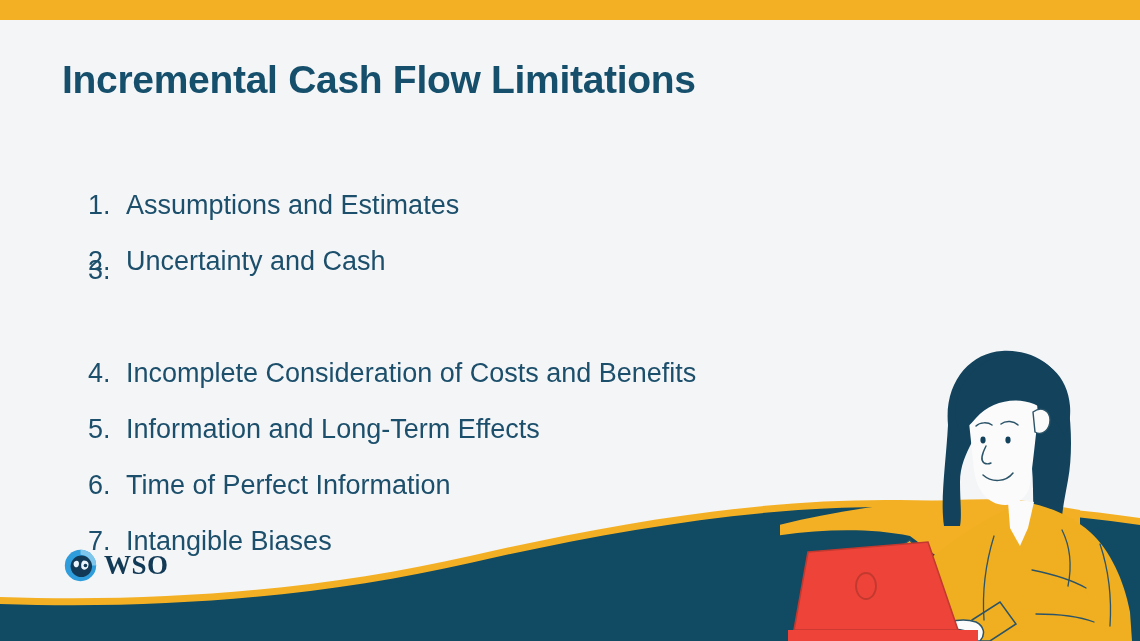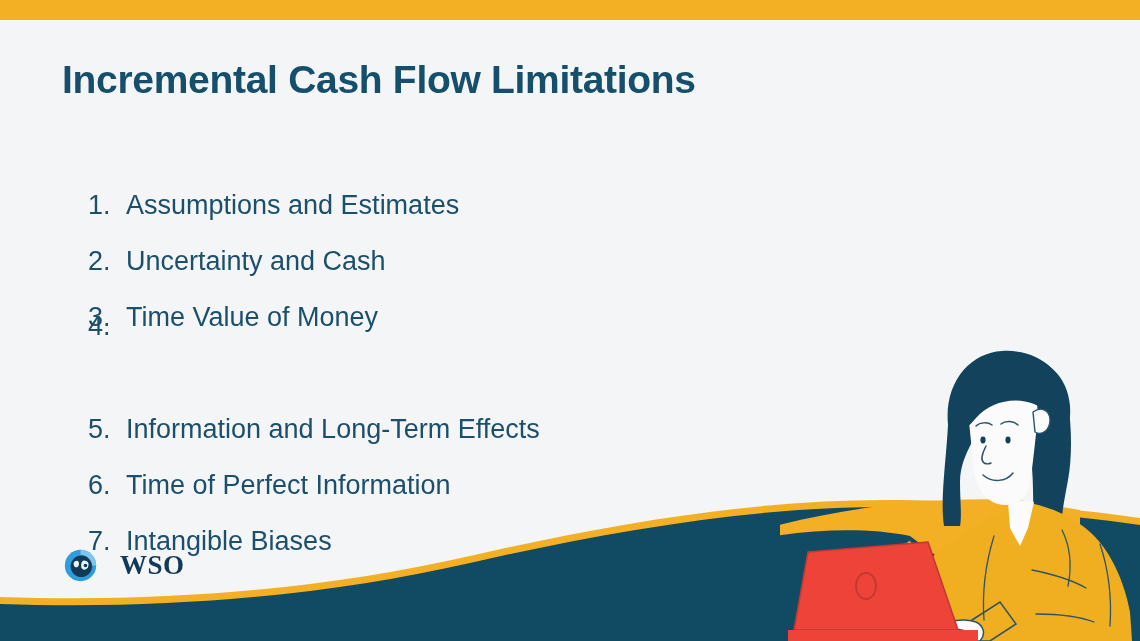--- a/index.html
+++ b/index.html
@@ -71,21 +71,21 @@
     pointer-events: none;
   }
 
   
   #logo {
     position: absolute;
     left: 64px;
     top: 549px;
     display: flex;
     align-items: center;
-    gap: 23px;
+    gap: 7px;
   }
   #logo-mark {
     width: 33px;
     height: 33px;
     flex: 0 0 33px;
   }
   #logo-text {
     font-family: "Liberation Serif", serif;
     font-size: 27px;
     font-weight: bold;
@@ -116,24 +116,24 @@
     <div class="list-item">
       <span class="list-num">1.</span>
       <span class="list-text">Assumptions and Estimates</span>
     </div>
     <div class="list-item">
       <span class="list-num">2.</span>
       <span class="list-text">Uncertainty and Cash</span>
     </div>
     <div class="list-item">
       <span class="list-num">3.</span>
-      <span class="list-text">Time Value of Money</span>
     </div>
     <div class="list-item">
       <span class="list-num">4.</span>
+      <span class="list-text">Incomplete Consideration of Costs and Benefits</span>
     </div>
     <div class="list-item">
       <span class="list-num">5.</span>
       <span class="list-text">Information and Long-Term Effects</span>
     </div>
     <div class="list-item">
       <span class="list-num">6.</span>
       <span class="list-text">Time of Perfect Information</span>
     </div>
     <div class="list-item">

